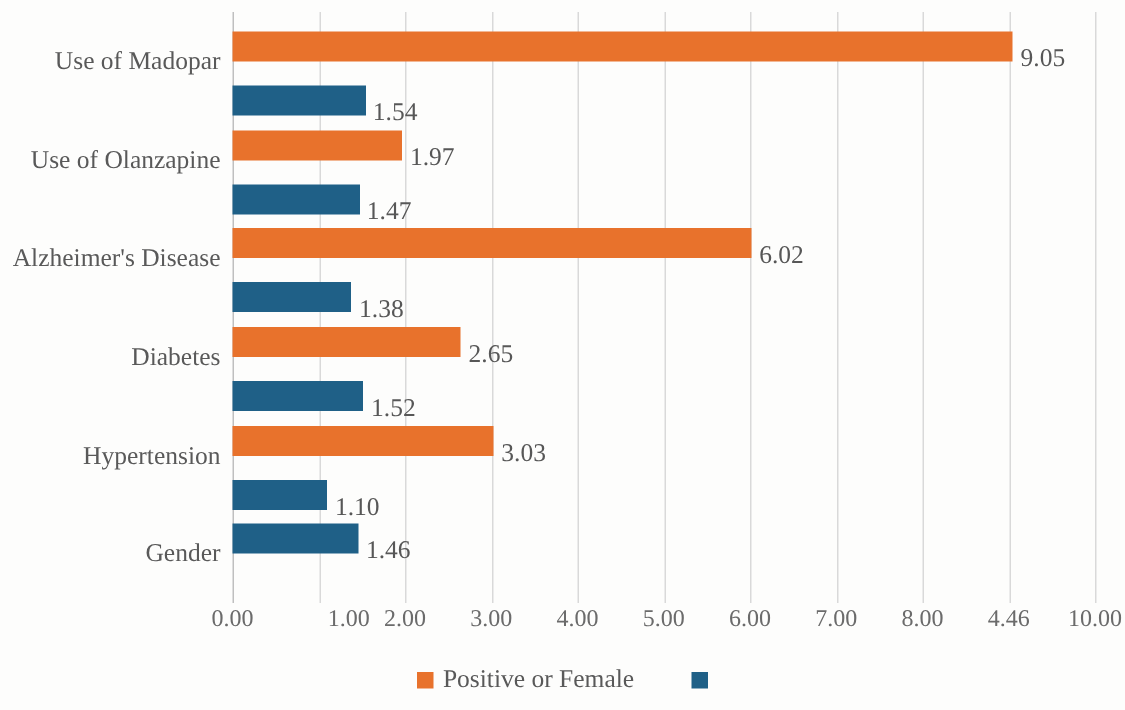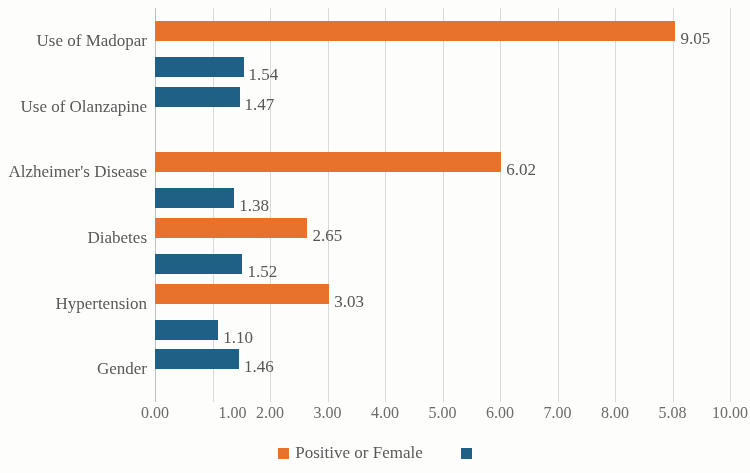--- a/index.html
+++ b/index.html
@@ -170,20 +170,24 @@
           <div class="bar positive" style="width: 520.375px; background: rgb(232, 114, 44);"></div>
           <span class="bar-label" style="left: 520.375px;">9.05</span>
         </div>
         <div class="bar-row">
           <div class="bar negative" style="width: 88.55px; background: rgb(31, 96, 135);"></div>
           <span class="bar-label" style="left: 88.55px;">1.54</span>
         </div>
       </div>
       <div class="cat-group" style="top: 78.5px;">
         <div class="bar-row">
+          <div class="bar positive" style="width: 113.275px; background: rgb(232, 114, 44);"></div>
+          <span class="bar-label" style="left: 113.275px;">1.97</span>
+        </div>
+        <div class="bar-row">
           <div class="bar negative" style="width: 84.525px; background: rgb(31, 96, 135);"></div>
           <span class="bar-label" style="left: 84.525px;">1.47</span>
         </div>
       </div>
       <div class="cat-group" style="top: 144.167px;">
         <div class="bar-row">
           <div class="bar positive" style="width: 346.15px; background: rgb(232, 114, 44);"></div>
           <span class="bar-label" style="left: 346.15px;">6.02</span>
         </div>
         <div class="bar-row">
@@ -222,21 +226,21 @@
   <div id="x-axis">
       <span class="x-tick" style="left: 0px;">0.00</span>
       <span class="x-tick" style="left: 57.5px; margin-left: 20px;">1.00</span>
       <span class="x-tick" style="left: 115px;">2.00</span>
       <span class="x-tick" style="left: 172.5px;">3.00</span>
       <span class="x-tick" style="left: 230px;">4.00</span>
       <span class="x-tick" style="left: 287.5px;">5.00</span>
       <span class="x-tick" style="left: 345px;">6.00</span>
       <span class="x-tick" style="left: 402.5px;">7.00</span>
       <span class="x-tick" style="left: 460px;">8.00</span>
-      <span class="x-tick" style="left: 517.5px;">5.08</span>
+      <span class="x-tick" style="left: 517.5px;">4.46</span>
       <span class="x-tick" style="left: 575px;">10.00</span>
     </div>
 
   <div id="legend">
       <div class="legend-item">
         <span class="legend-swatch positive" style="background: rgb(232, 114, 44);"></span>
         <span class="legend-text">Positive or Female</span>
       </div>
       <div class="legend-item">
         <span class="legend-swatch negative" style="background: rgb(31, 96, 135);"></span>

